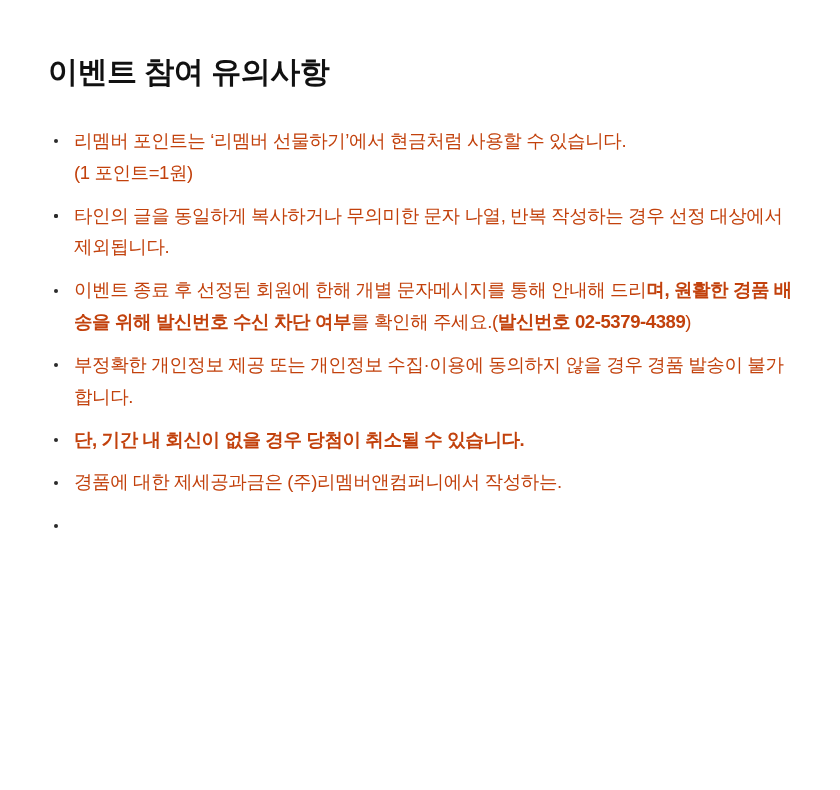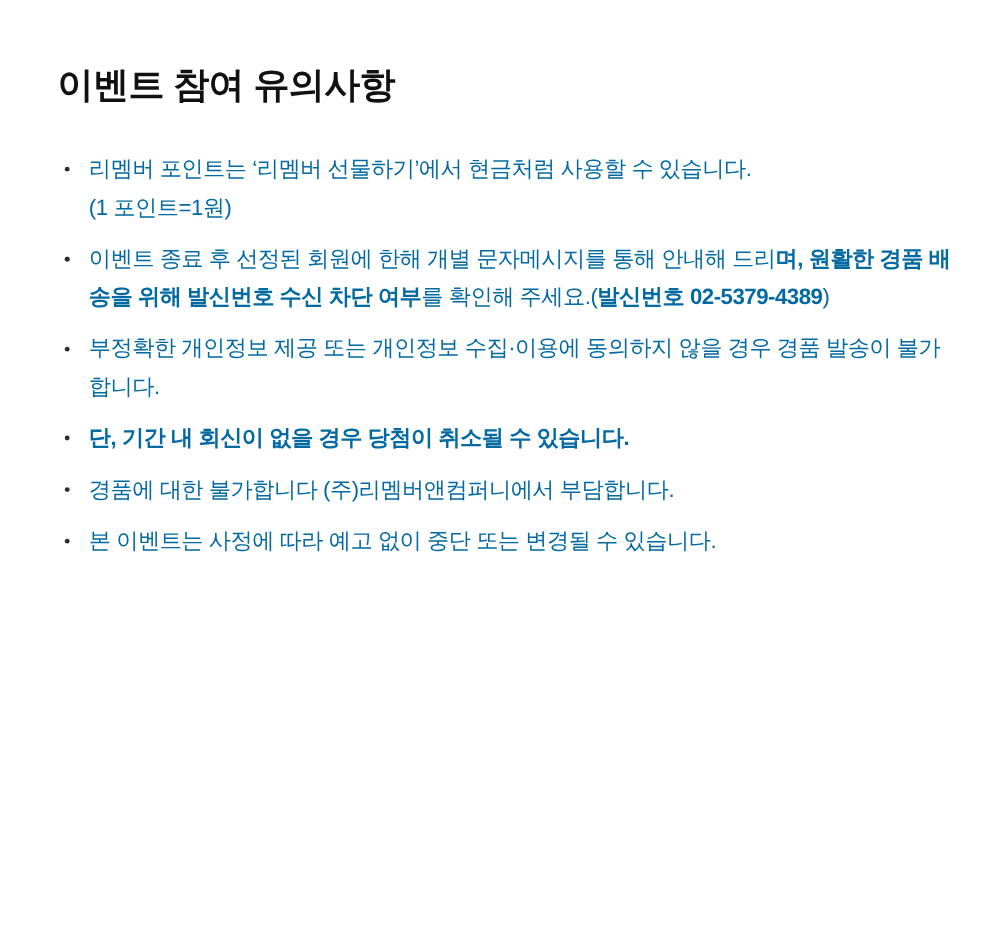--- a/index.html
+++ b/index.html
@@ -34,21 +34,21 @@
     margin: 0;
     padding: 0;
   }
   .notice-item {
     position: relative;
     padding-left: 26px;
     margin-bottom: 11px;
     font-size: 18.5px;
     line-height: 1.72;
     letter-spacing: -0.4px;
-    color: #0369a1;
+    color: #c2410c;
     max-width: 746px;
   }
   .notice-item:last-child {
     margin-bottom: 0;
   }
   .bullet {
     position: absolute;
     left: 6px;
     top: 0.78em;
     width: 4px;
@@ -64,19 +64,20 @@
   }
 </style>
 </head>
 <body>
 
 <div class="page">
   <h1 class="page-title">이벤트 참여 유의사항</h1>
   <ul class="notice-list">
       <li class="notice-item"><span class="bullet"></span><span class="notice-text">리멤버 포인트는 ‘리멤버 선물하기’에서 현금처럼 사용할 수 있습니다.<br>(1 포인트=1원)</span></li>
       <li class="notice-item"><span class="bullet"></span></li>
+      <li class="notice-item"><span class="bullet"></span><span class="notice-text">타인의 글을 동일하게 복사하거나 무의미한 문자 나열, 반복 작성하는 경우 선정 대상에서 제외됩니다.</span></li>
       <li class="notice-item"><span class="bullet"></span><span class="notice-text">이벤트 종료 후 선정된 회원에 한해 개별 문자메시지를 통해 안내해 드리<b>며, 원활한 경품 배송을 위해 발신번호 수신 차단 여부</b>를 확인해 주세요.(<b>발신번호 02-5379-4389</b>)</span></li>
       <li class="notice-item"><span class="bullet"></span><span class="notice-text">부정확한 개인정보 제공 또는 개인정보 수집·이용에 동의하지 않을 경우 경품 발송이 불가합니다.</span></li>
       <li class="notice-item bold-item"><span class="bullet"></span><span class="notice-text">단, 기간 내 회신이 없을 경우 당첨이 취소될 수 있습니다.</span></li>
-      <li class="notice-item"><span class="bullet"></span><span class="notice-text">경품에 대한 불가합니다 (주)리멤버앤컴퍼니에서 부담합니다.</span></li>
-      <li class="notice-item"><span class="bullet"></span><span class="notice-text">본 이벤트는 사정에 따라 예고 없이 중단 또는 변경될 수 있습니다.</span></li>
+      <li class="notice-item"><span class="bullet"></span><span class="notice-text">경품에 대한 제세공과금은 (주)리멤버앤컴퍼니에서 작성하는.</span></li>
+      <li class="notice-item"><span class="bullet"></span></li>
     </ul>
 </div>
 
 </body></html>

